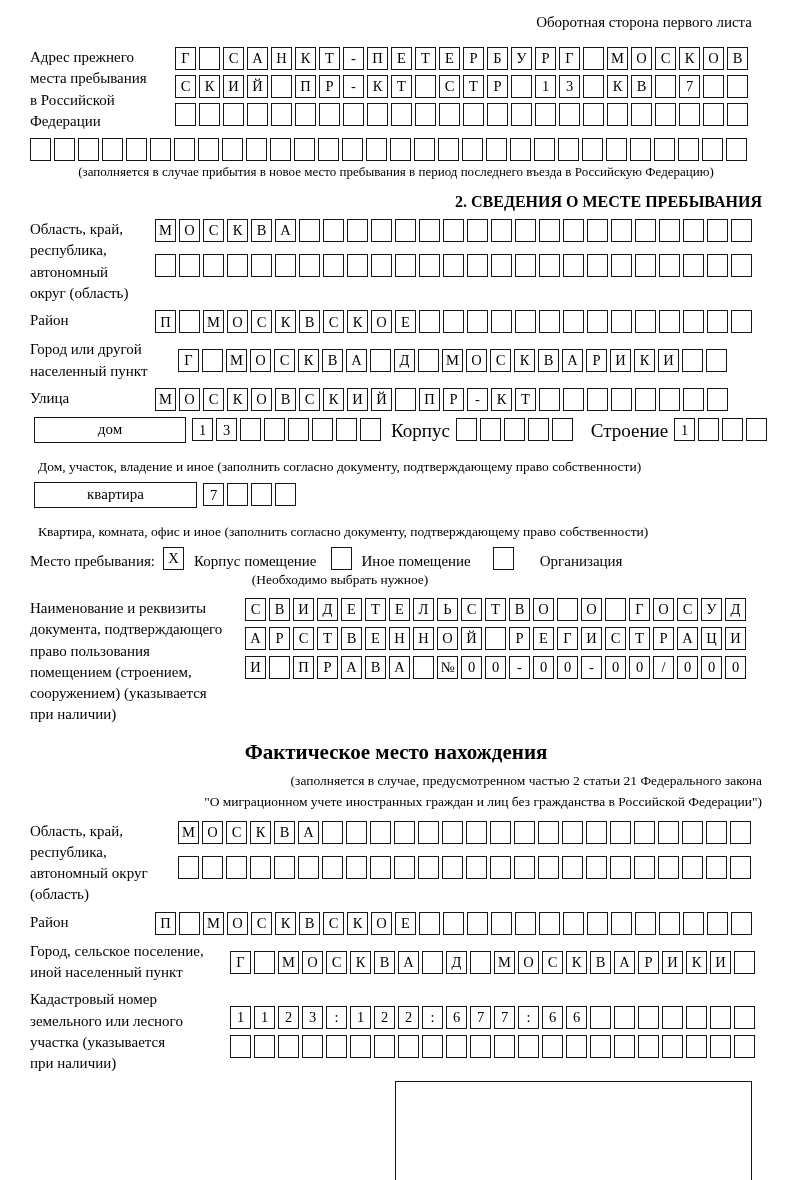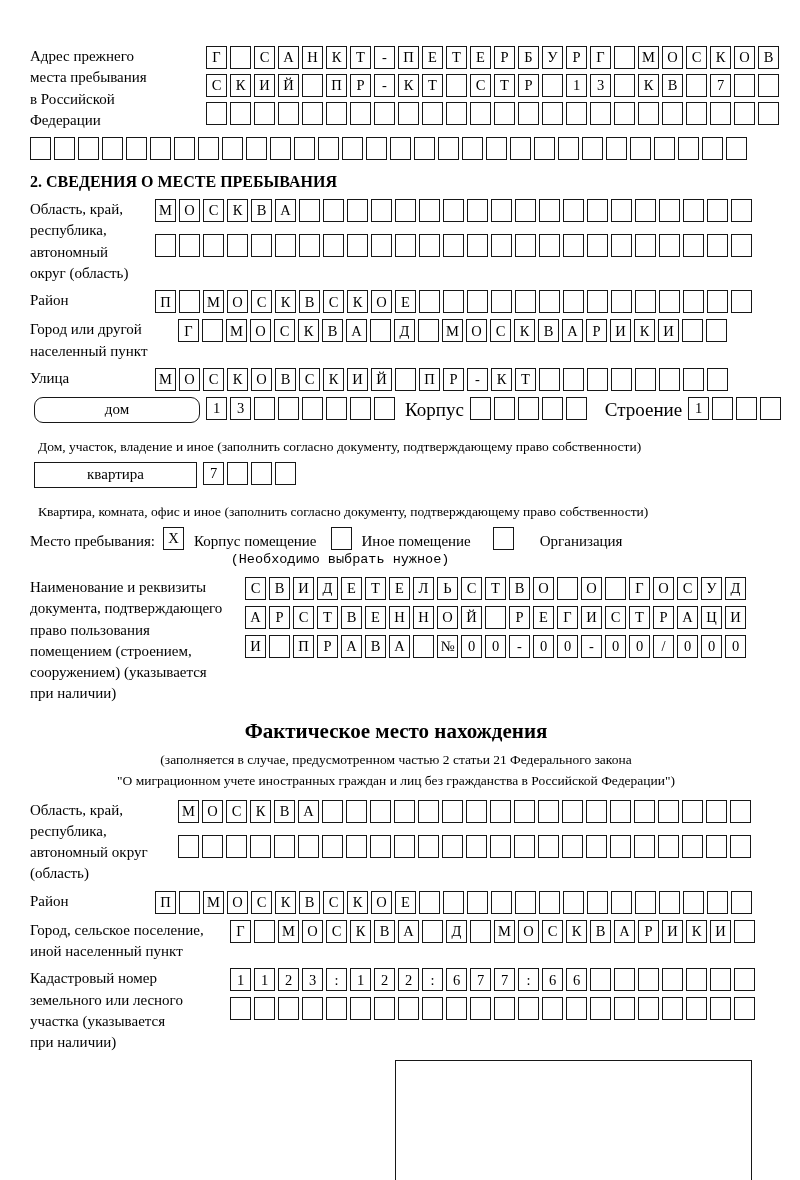--- a/index.html
+++ b/index.html
@@ -21,57 +21,58 @@
     flex:0 0 auto; box-sizing:border-box;
     width:21px; height:23px;
     border:1.4px solid #171717; background:#fff;
     display:flex; align-items:center; justify-content:center;
     font-size:14.5px; line-height:1;
   }
   .rows { display:flex; flex-direction:column; gap:5px; }
   .rows.sp { gap:12px; }
 
   .field { display:flex; align-items:flex-start; margin-bottom:6px; }
-  .field.mid { }
+  .field.mid { align-items:center; }
   .field .lbl { flex:0 0 auto; }
 
   .w145{width:145px;} .w125{width:125px;} .w148{width:148px;}
   .w200{width:200px;} .w215{width:215px;}
 
-  .sec-title { font-weight:bold; font-size:16px; text-align:left; margin:13px 0 8px; }
+  .sec-title { font-weight:bold; font-size:16px; text-align:right; margin:13px 0 8px; }
   .fact-title { font-weight:bold; font-size:21px; text-align:center; margin:14px 0 6px; }
-  .law-note { font-size:13.5px; text-align:center; line-height:1.55; }
+  .law-note { font-size:13.5px; text-align:right; line-height:1.55; }
 
   .namedbox {
     box-sizing:border-box; border:1.4px solid #171717; height:26px;
     display:flex; align-items:center; justify-content:center;
     font-size:15px; flex:0 0 auto; background:#fff;
   }
-  .dom-box { width:166px; margin:0 6px 0 4px;border-radius:9px; }
+  .dom-box { width:152px; margin:0 6px 0 4px; }
   .kv-box  { width:163px; margin:0 6px 0 4px; }
   .inline-label { font-size:19px; padding-top:2px; }
 
   .fullrow { margin-top:5px; }
   .small-note { font-size:13.5px; margin:16px 0 7px 8px; }
 
   .mesto-row { display:flex; align-items:flex-end; margin:4px 0 2px; font-size:15px; }
-  .mesto-note { margin:2px 0 10px 145px; width:330px; text-align:center; font-size:13.5px;font-family:Liberation Mono, monospace; }
+  .mesto-note { margin:2px 0 10px 145px; width:330px; text-align:center; font-size:13.5px; }
 
   .stamp-box {
     box-sizing:border-box; width:357px; height:175px;
     border:1.8px solid #171717; margin:4px 0 0 365px; background:#fff;
   }
 </style>
 </head>
 <body>
 
 <div class="page">
 
-
-  <div class="field" style="margin-top:32px;gap:31px;">
+  <div class="hdr-right">Оборотная сторона первого листа</div>
+
+  <div class="field" style="margin-top:16px;">
     <div class="lbl w145">Адрес прежнего
 места пребывания
 в Российской
 Федерации</div>
     <div class="rows">
       <div class="cells">
           <span class="cell">Г</span>
           <span class="cell"></span>
           <span class="cell">С</span>
           <span class="cell">А</span>
@@ -175,20 +176,21 @@
       <span class="cell"></span>
       <span class="cell"></span>
       <span class="cell"></span>
       <span class="cell"></span>
       <span class="cell"></span>
       <span class="cell"></span>
       <span class="cell"></span>
       <span class="cell"></span>
       <span class="cell"></span>
     </div>
+  <div class="note center" style="margin-top:3px;">(заполняется в случае прибытия в новое место пребывания в период последнего въезда в Российскую Федерацию)</div>
 
   <div class="sec-title">2. СВЕДЕНИЯ О МЕСТЕ ПРЕБЫВАНИЯ</div>
 
   <div class="field">
     <div class="lbl w125">Область, край,
 республика,
 автономный
 округ (область)</div>
     <div class="rows sp">
       <div class="cells">

